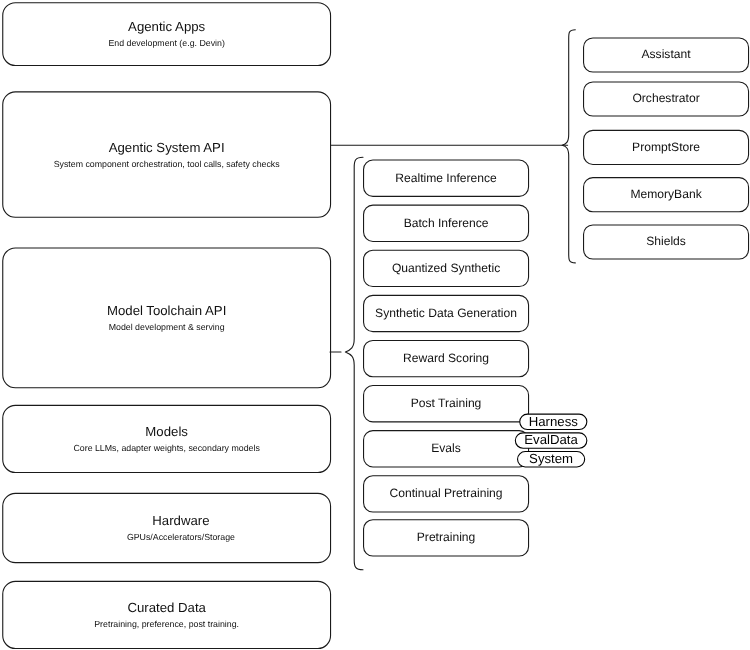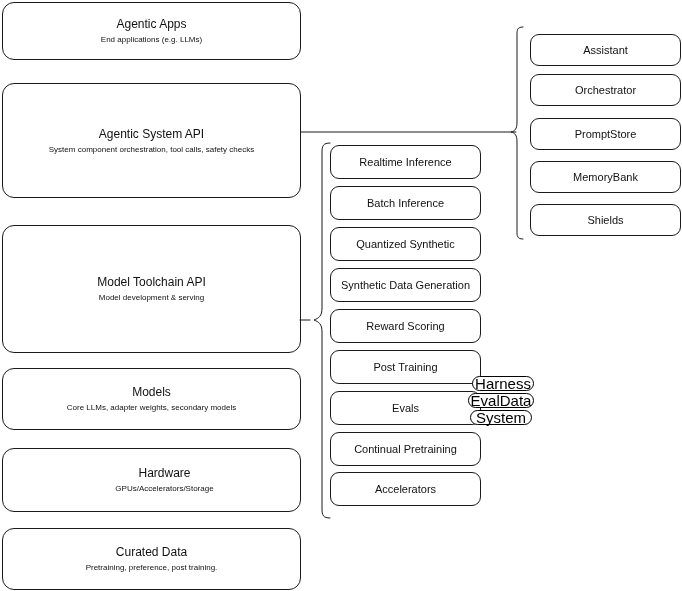--- a/index.html
+++ b/index.html
@@ -69,21 +69,21 @@
   .pill {
     position: absolute;
     box-sizing: border-box;
     border: 1.6px solid #000000;
     border-radius: 999px;
     background: #ffffff;
     height: 15px;
     display: flex;
     align-items: center;
     justify-content: center;
-    font-size: 15px;
+    font-size: 12px;
     line-height: 13px;
     color: #000000;
     white-space: nowrap;
     z-index: 6;
   }
   
   .conn {
     position: absolute;
     pointer-events: none;
     overflow: visible;
@@ -97,21 +97,21 @@
     stroke-linejoin: round;
   }
 </style>
 </head>
 <body>
 
 <div id="canvas">
 
   <div class="box layer-box" style="top:2px;height:58px;">
     <div class="title">Agentic Apps</div>
-    <div class="subtitle">End applications (e.g. LLMs)</div>
+    <div class="subtitle">End development (e.g. Devin)</div>
   </div>
 
   <div class="box layer-box" style="top:83px;height:115px;">
     <div class="title">Agentic System API</div>
     <div class="subtitle">System component orchestration, tool calls, safety checks</div>
   </div>
 
   <div class="box layer-box" style="top:225px;height:128px;">
     <div class="title">Model Toolchain API</div>
     <div class="subtitle">Model development &amp; serving</div>
@@ -178,21 +178,21 @@
   <div class="box mid-box" style="top:350px;">
     <div class="title">Post Training</div>
   </div>
   <div class="box mid-box" style="top:391px;">
     <div class="title">Evals</div>
   </div>
   <div class="box mid-box" style="top:432px;">
     <div class="title">Continual Pretraining</div>
   </div>
   <div class="box mid-box" style="top:472px;">
-    <div class="title">Accelerators</div>
+    <div class="title">Pretraining</div>
   </div>
 
   <div class="pill" style="left:472px;top:376px;width:62px;">Harness</div>
   <div class="pill" style="left:468px;top:393px;width:66px;">EvalData</div>
   <div class="pill" style="left:470px;top:410px;width:62px;">System</div>
 
   <div class="box right-box" style="top:34px;">
     <div class="title">Assistant</div>
   </div>
   <div class="box right-box" style="top:74px;">

